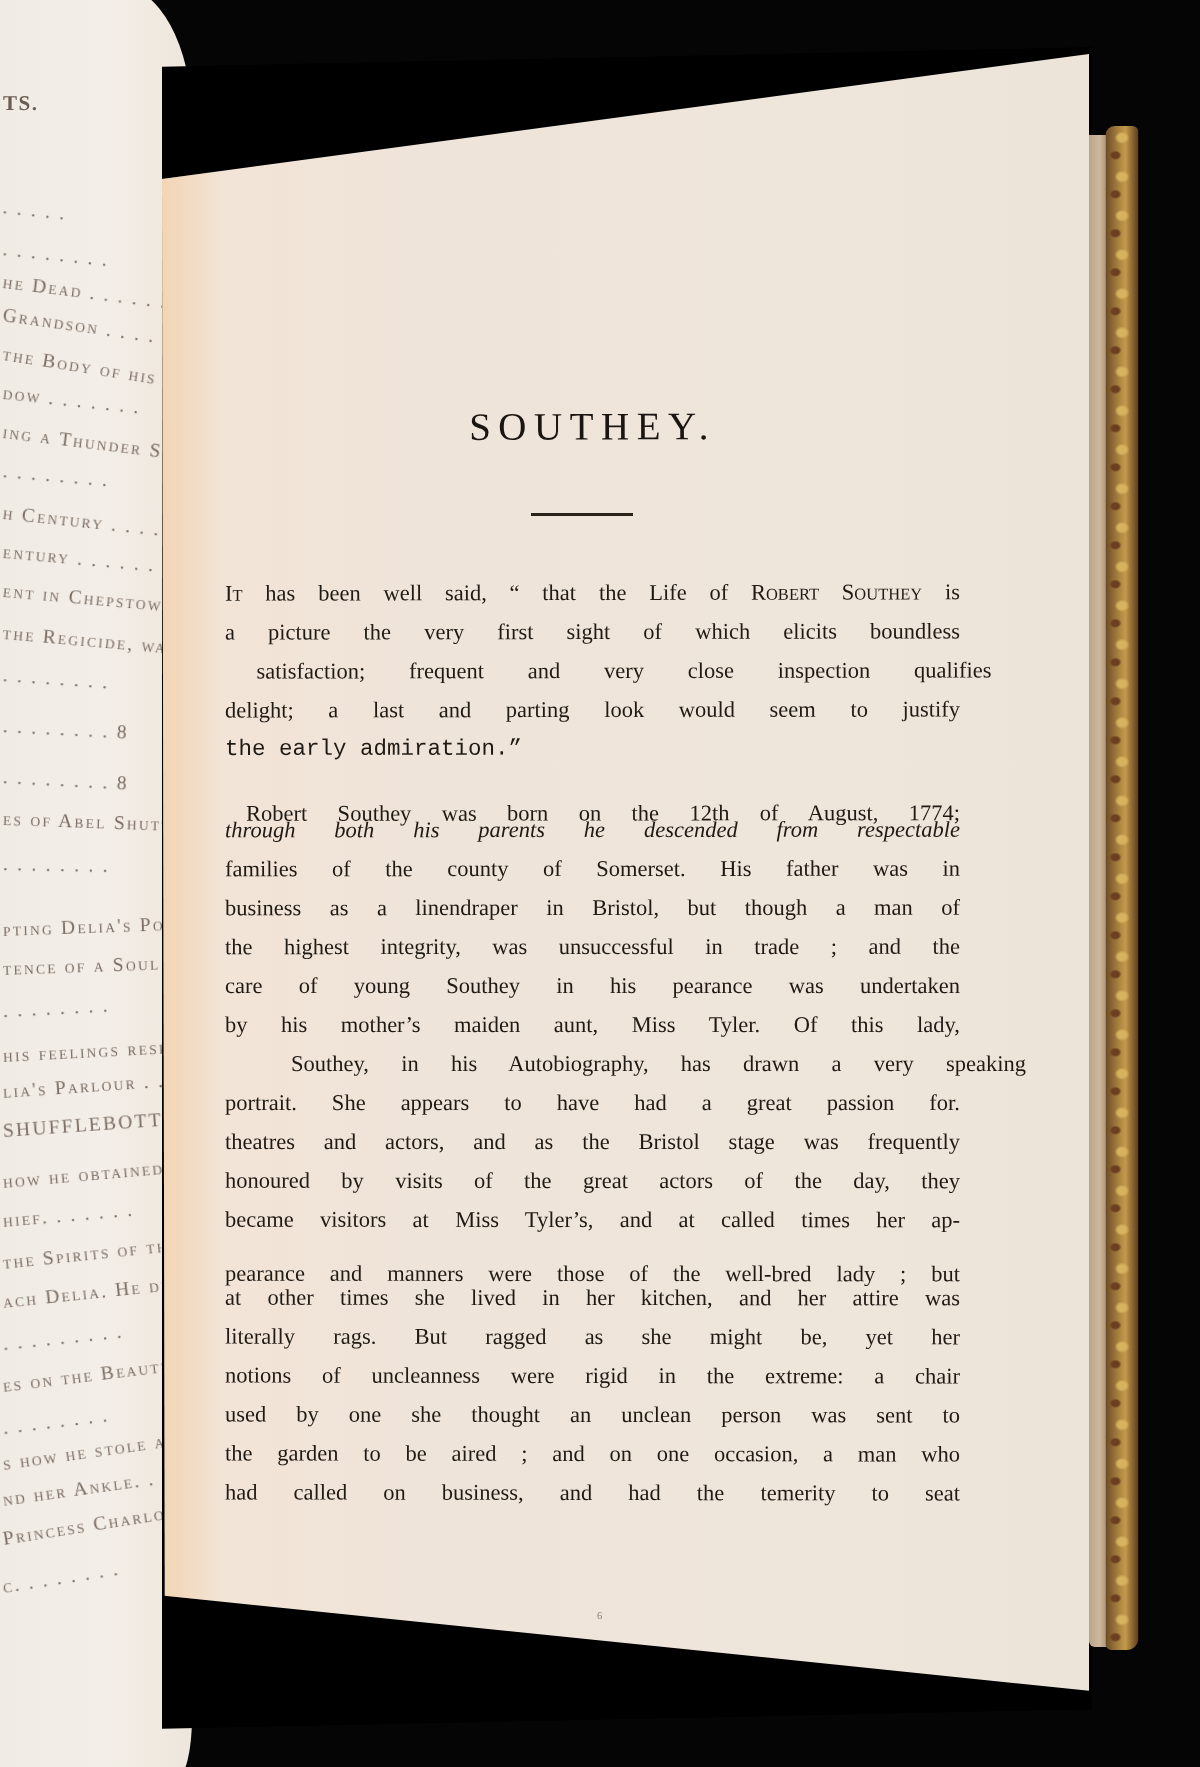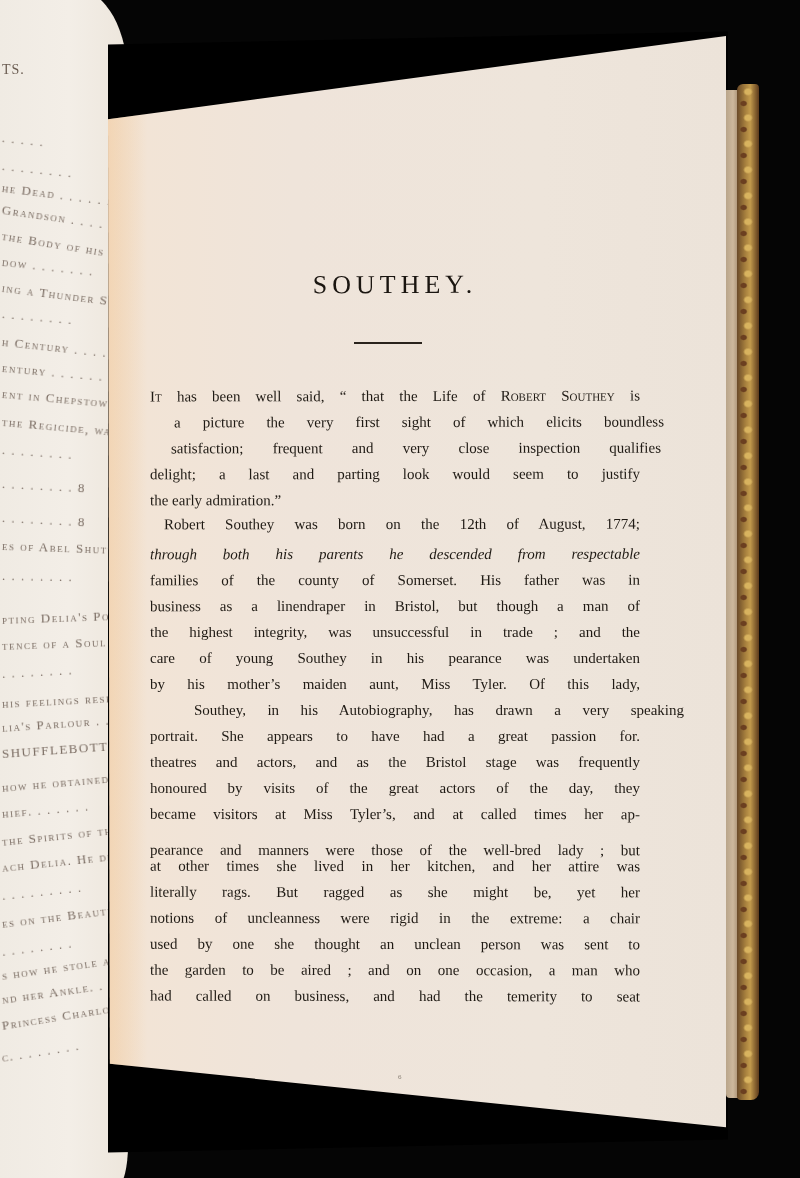--- a/index.html
+++ b/index.html
@@ -13,21 +13,21 @@
     
     .left-page {
       position: absolute; left: -20px; top: -10px; width: 148px; height: 1195px;
       background: linear-gradient(90deg, #efeae2 0%, #f3eee7 60%, #ede6dc 100%);
       border-top-right-radius: 50px 90px;
       border-bottom-right-radius: 10px 40px;
       overflow: hidden;
     }
     .left-page .running-head {
       position: absolute; left: 22px; top: 72px; font-size: 14px; color: #6b5d52;
-      letter-spacing: 1px; font-weight: normal;
+      letter-spacing: 1px; font-weight: bold;
     }
     .toc-line {
       position: absolute; left: 22px; white-space: nowrap;
       font-size: 13px; color: #7a6c62; font-variant: small-caps; letter-spacing: 1.5px;
       transform-origin: left center;
       filter: blur(0.35px);
     }
 
     
     .page-shadow {
@@ -129,25 +129,25 @@
   </div>
 
   <div class="spine-edge"></div>
   <div class="gilt-band"></div>
 
   <div class="chapter-title">SOUTHEY.</div>
   <div class="title-rule"></div>
 
   <div id="body-text">
       <div class="body-line" style="top: 384px; transform: rotate(-0.105333deg);"><span class="sc">It</span><span> has been well said, “ that the Life of </span><span class="sc">Robert Southey</span><span> is</span></div>
-      <div class="body-line" style="top: 410px; transform: rotate(-0.0966666deg); margin-left: 24px;">a picture the very first sight of which elicits boundless</div>
+      <div class="body-line" style="top: 410px; transform: rotate(-0.0966666deg);">a picture the very first sight of which elicits boundless</div>
       <div class="body-line" style="top: 436px; transform: rotate(-0.088deg); margin-left: 21px;">satisfaction; frequent and very close inspection qualifies</div>
       <div class="body-line" style="top: 462px; transform: rotate(-0.0793333deg);">delight; a last and parting look would seem to justify</div>
-      <div class="body-line last" style="top: 488px; transform: rotate(-0.0706666deg);">the early admiration.”</div>
-      <div class="body-line indent" style="top: 512px; transform: rotate(-0.0613333deg);">Robert Southey was born on the 12th of August, 1774;</div>
+      <div class="body-line last" style="top: 488px; transform: rotate(-0.0706666deg); font-family: Liberation Mono, monospace;">the early admiration.”</div>
+      <div class="body-line indent" style="top: 531px; transform: rotate(-0.0613333deg);">Robert Southey was born on the 12th of August, 1774;</div>
       <div class="body-line" style="top: 542px; transform: rotate(-0.0526666deg); font-style: italic;">through both his parents he descended from respectable</div>
       <div class="body-line" style="top: 568px; transform: rotate(-0.044deg);">families of the county of Somerset.  His father was in</div>
       <div class="body-line" style="top: 594px; transform: rotate(-0.0353333deg);">business as a linendraper in Bristol, but though a man of</div>
       <div class="body-line" style="top: 620px; transform: rotate(-0.0266666deg);">the highest integrity, was unsuccessful in trade ; and the</div>
       <div class="body-line" style="top: 646px; transform: rotate(-0.018deg);">care of young Southey in his pearance was undertaken</div>
       <div class="body-line" style="top: 672px; transform: rotate(-0.0093333deg);">by his mother’s maiden aunt, Miss Tyler.  Of this lady,</div>
       <div class="body-line" style="top: 698px; transform: rotate(-0.0006666deg); margin-left: 44px;">Southey, in his Autobiography, has drawn a very speaking</div>
       <div class="body-line" style="top: 724px; transform: rotate(0.008deg);">portrait.  She appears to have had a great passion for.</div>
       <div class="body-line" style="top: 750px; transform: rotate(0.0166666deg);">theatres and actors, and as the Bristol stage was frequently</div>
       <div class="body-line" style="top: 776px; transform: rotate(0.0253333deg);">honoured by visits of the great actors of the day, they</div>

